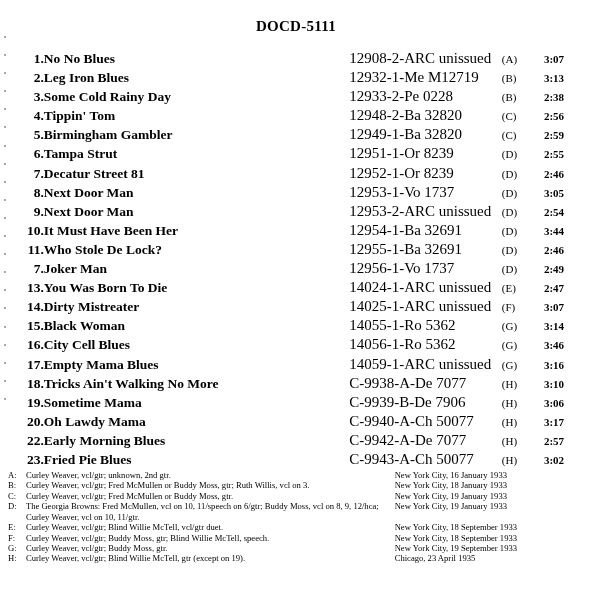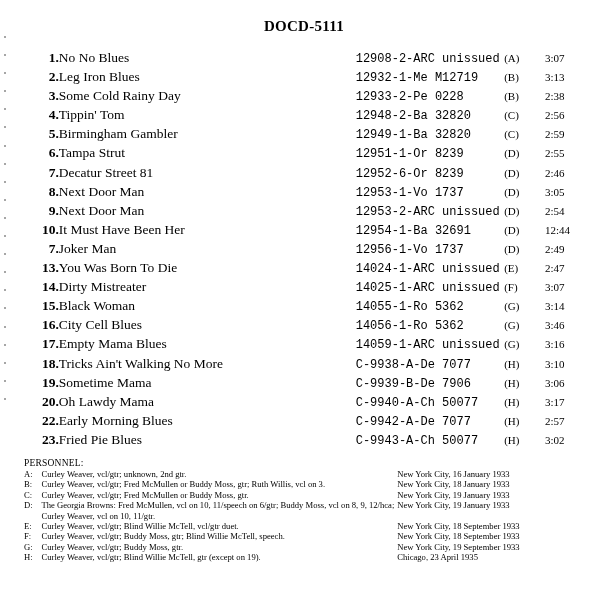--- a/index.html
+++ b/index.html
@@ -12,21 +12,21 @@
     background: #ffffff;
     font-family: "Liberation Serif", serif;
     color: #000000;
     overflow: hidden;
   }
   .page {
     position: relative;
     width: 600px;
     height: 600px;
     box-sizing: border-box;
-    padding: 14px 16px 8px 24px;
+    padding: 14px 16px 8px 8px;
   }
   .catalog {
     text-align: center;
     font-weight: bold;
     font-size: 15px;
     letter-spacing: 0.3px;
     margin: 4px 0 14px 0;
   }
   table.tracks {
     width: 100%;
@@ -39,38 +39,39 @@
     vertical-align: baseline;
     white-space: nowrap;
   }
   td.num {
     width: 34px;
     text-align: right;
     font-weight: bold;
     padding-right: 5px;
   }
   td.title {
-    font-weight: normal;
+    font-weight: bold;
     width: 290px;
   }
   td.matrix {
-    font-size: 12px;
+    font-size: 15px;
     font-weight: normal;
     width: 145px;
-    font-family: Liberation Mono, monospace;
+    font-family: Liberation Serif, serif;
   }
   td.grp {
     font-size: 11px;
     width: 40px;
     text-align: left;
   }
   td.time {
     font-size: 11px;
     width: 38px;
     text-align: left;
+    font-weight: bold;
   }
   .personnel-head {
     margin-top: 8px;
     font-size: 9.5px;
     font-weight: normal;
     letter-spacing: 0.2px;
   }
   table.personnel {
     width: 100%;
     border-collapse: collapse;
@@ -180,21 +181,21 @@
       <tr>
         <td class="num">6.</td>
         <td class="title">Tampa Strut</td>
         <td class="matrix">12951-1-Or 8239</td>
         <td class="grp">(D)</td>
         <td class="time">2:55</td>
       </tr>
       <tr>
         <td class="num">7.</td>
         <td class="title">Decatur Street 81</td>
-        <td class="matrix">12952-6-Or 8239</td>
+        <td class="matrix">12952-1-Or 8239</td>
         <td class="grp">(D)</td>
         <td class="time">2:46</td>
       </tr>
       <tr>
         <td class="num">8.</td>
         <td class="title">Next Door Man</td>
         <td class="matrix">12953-1-Vo 1737</td>
         <td class="grp">(D)</td>
         <td class="time">3:05</td>
       </tr>
@@ -203,21 +204,28 @@
         <td class="title">Next Door Man</td>
         <td class="matrix">12953-2-ARC unissued</td>
         <td class="grp">(D)</td>
         <td class="time">2:54</td>
       </tr>
       <tr>
         <td class="num">10.</td>
         <td class="title">It Must Have Been Her</td>
         <td class="matrix">12954-1-Ba 32691</td>
         <td class="grp">(D)</td>
-        <td class="time">12:44</td>
+        <td class="time">3:44</td>
+      </tr>
+      <tr>
+        <td class="num">11.</td>
+        <td class="title">Who Stole De Lock?</td>
+        <td class="matrix">12955-1-Ba 32691</td>
+        <td class="grp">(D)</td>
+        <td class="time">2:46</td>
       </tr>
       <tr>
         <td class="num">7.</td>
         <td class="title">Joker Man</td>
         <td class="matrix">12956-1-Vo 1737</td>
         <td class="grp">(D)</td>
         <td class="time">2:49</td>
       </tr>
       <tr>
         <td class="num">13.</td>
@@ -285,21 +293,20 @@
       <tr>
         <td class="num">23.</td>
         <td class="title">Fried Pie Blues</td>
         <td class="matrix">C-9943-A-Ch 50077</td>
         <td class="grp">(H)</td>
         <td class="time">3:02</td>
       </tr>
     </tbody>
   </table>
 
-  <div class="personnel-head">PERSONNEL:</div>
 
   <table class="personnel">
     <tbody>
       <tr>
         <td class="pkey">A:</td>
         <td class="pdesc">Curley Weaver, vcl/gtr; unknown, 2nd gtr.</td>
         <td class="ploc">New York City, 16 January 1933</td>
       </tr>
       <tr>
         <td class="pkey">B:</td>

